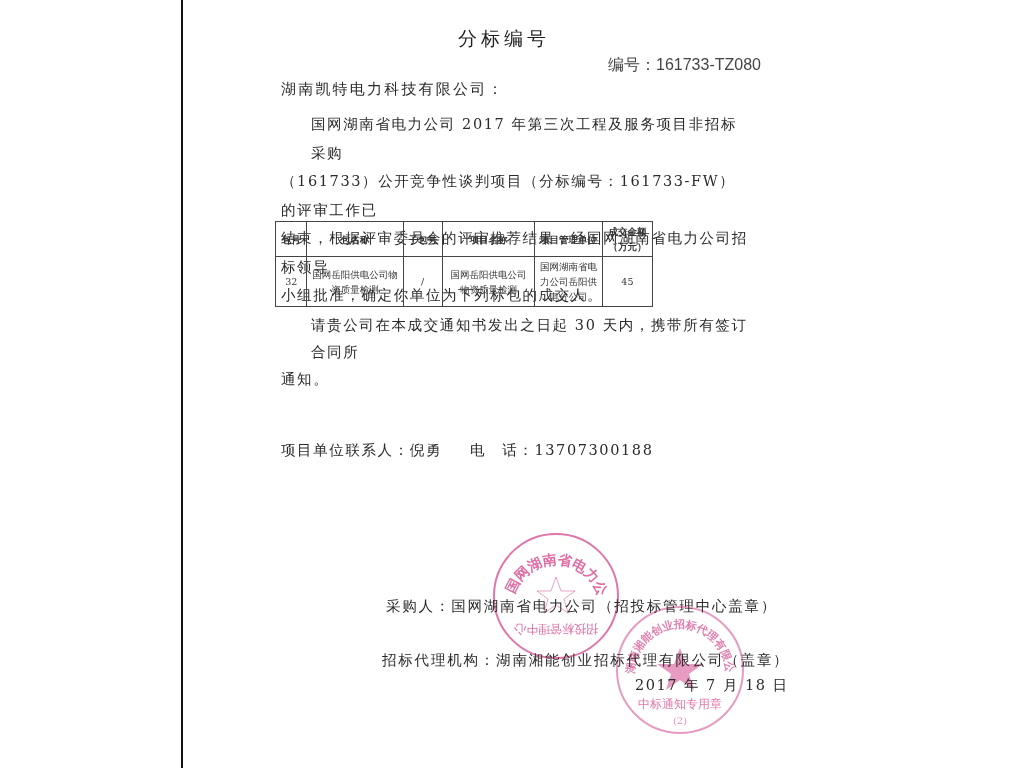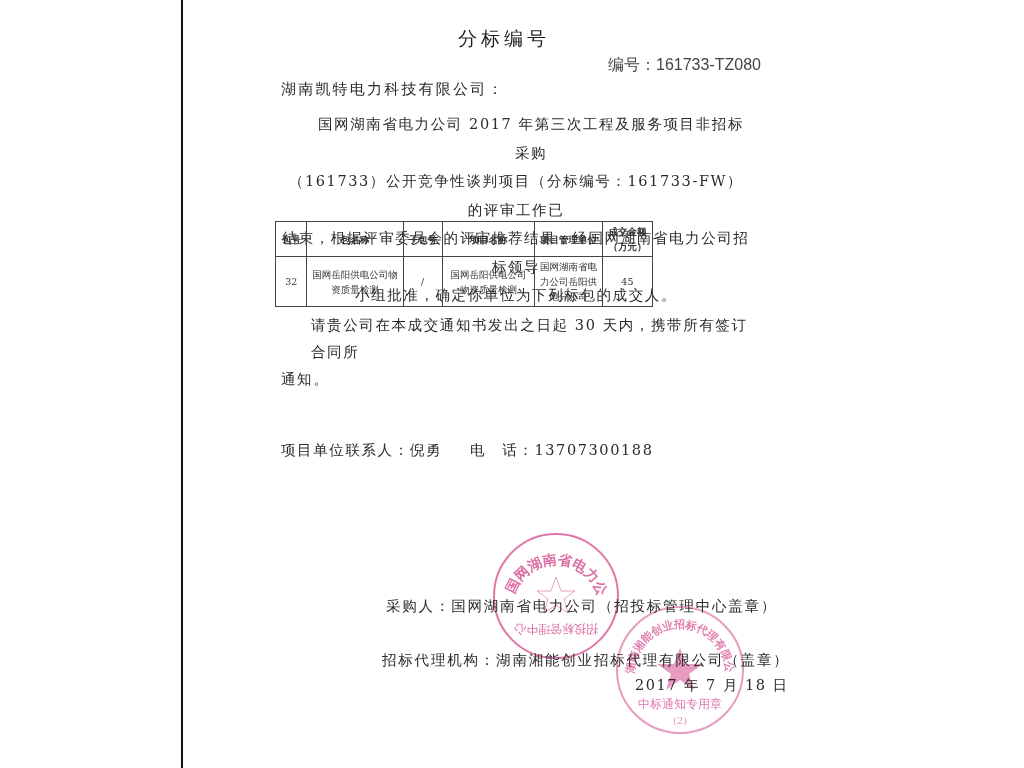--- a/index.html
+++ b/index.html
@@ -5,21 +5,21 @@
   html, body { margin: 0; padding: 0; background: #ffffff; }
   body { width: 1024px; height: 768px; position: relative; overflow: hidden;
          font-family: "DejaVu Serif", "Liberation Serif", serif; color: #2a2a2a; }
   .edge-line { position: absolute; left: 181px; top: 0; width: 2px; height: 768px; background: #111; }
   .abs { position: absolute; white-space: nowrap; }
   .title { left: 458px; top: 26px; font-size: 19px; letter-spacing: 4px; color: #1e1e1e; }
   .docno { left: 608px; top: 55px; font-size: 16px; color: #444; font-family: Liberation Sans, sans-serif; }
   .addressee { left: 281px; top: 80px; font-size: 15px; letter-spacing: 2.2px; }
   .para { left: 281px; width: 470px; font-size: 14.5px; letter-spacing: 1.6px; line-height: 28.5px; white-space: normal; }
   .para p { margin: 0; }
-  .p1 { top: 110px; text-align: center; }
+  .p1 { top: 110px; }
   .p2 { top: 312px; line-height: 27px; }
   .indent { padding-left: 30px; }
   .contact { left: 281px; top: 441px; font-size: 14.5px; letter-spacing: 1.6px; }
   .contact .gap { display: inline-block; width: 28px; }
   table.awards { position: absolute; left: 275px; top: 221px; width: 378px; border-collapse: collapse;
                  font-size: 9.5px; color: #333; font-family: "DejaVu Serif", serif; }
   table.awards th, table.awards td { border: 1px solid #444; text-align: center; vertical-align: middle; padding: 2px 4px; line-height: 15px; }
   table.awards th { height: 28px; font-weight: bold; font-size: 9.5px; }
   table.awards td { height: 42px; }
   .sign { font-size: 14.5px; letter-spacing: 1.8px; }

